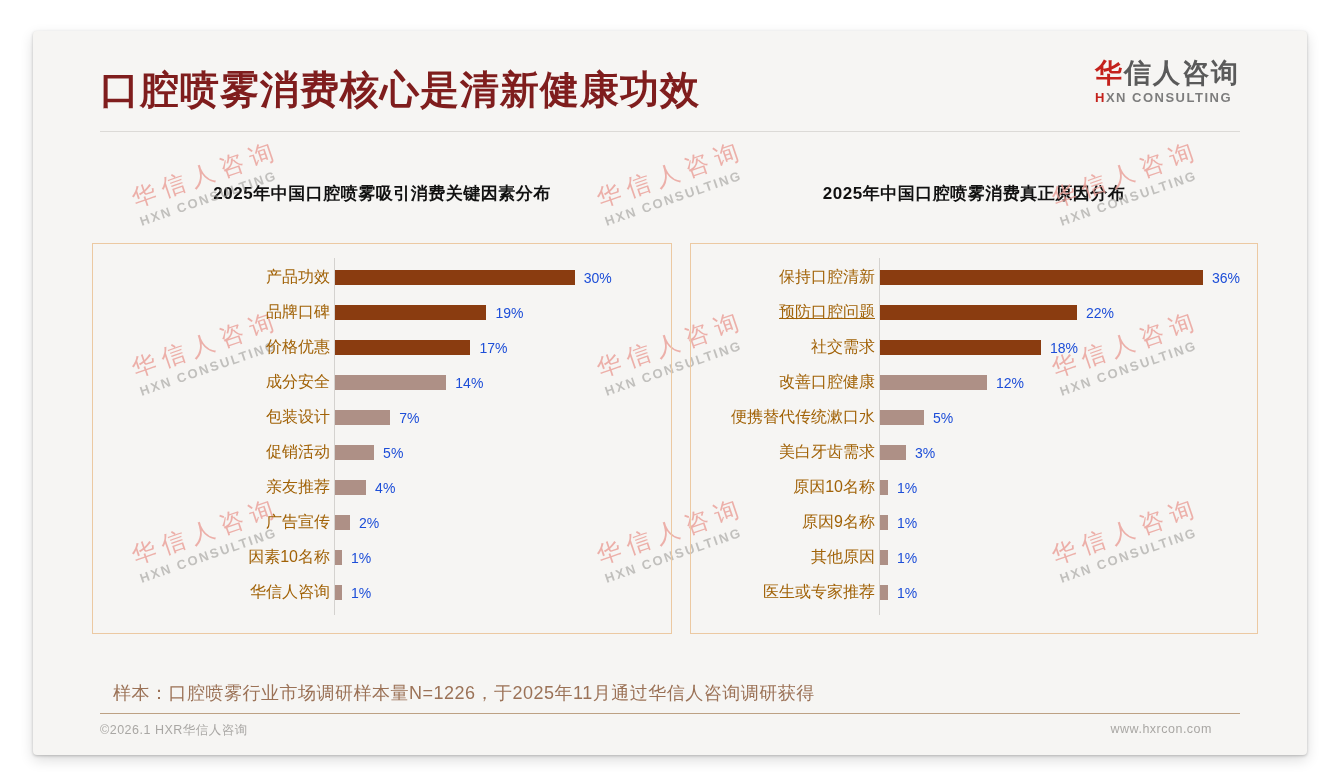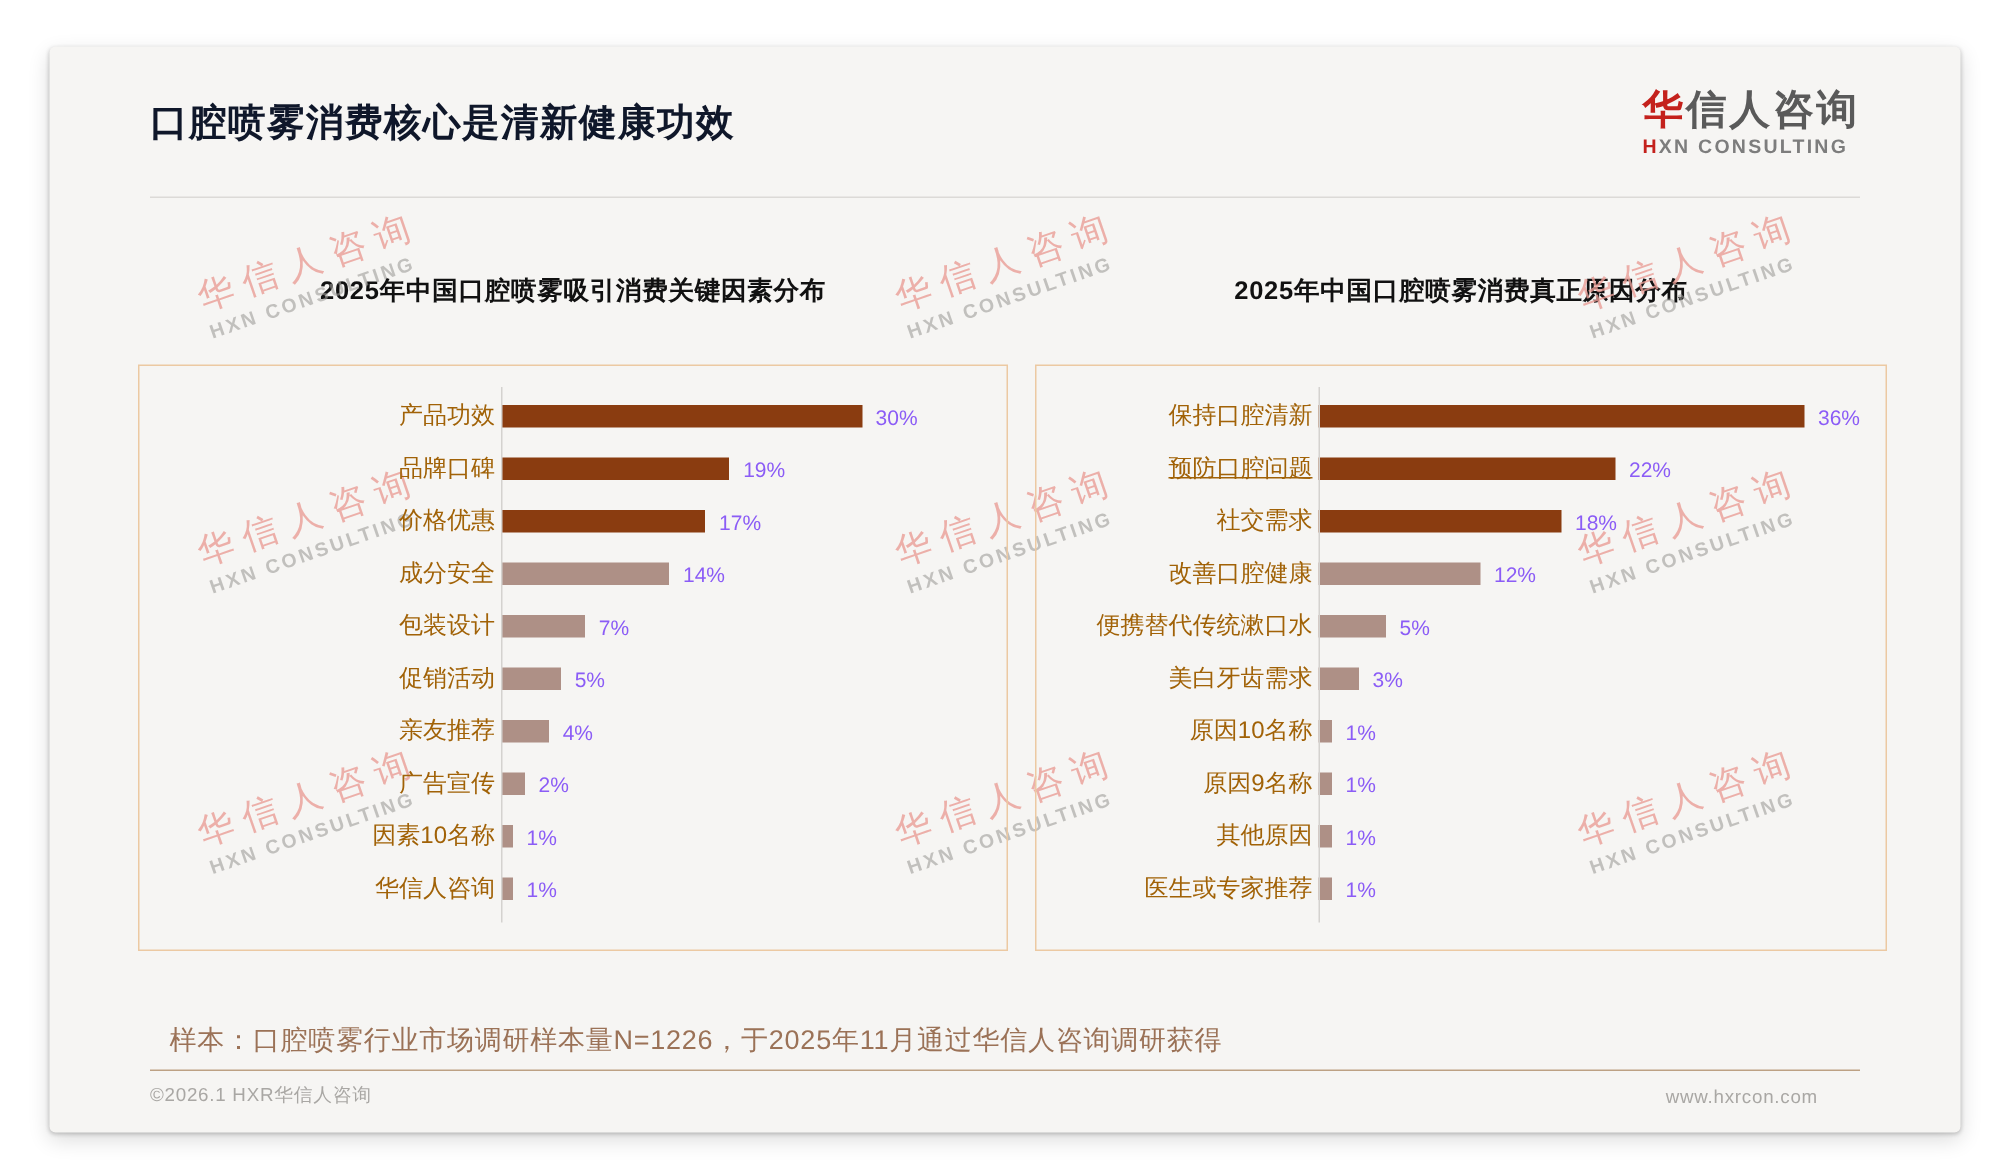--- a/index.html
+++ b/index.html
@@ -10,21 +10,21 @@
   }
   .slide {
     position:absolute; left:33px; top:31px; width:1274px; height:724px;
     background:#f6f5f3; border-radius:4px;
     box-shadow:0 1px 3px rgba(0,0,0,.22), 0 5px 14px rgba(0,0,0,.14);
     overflow:hidden;
   }
   
   .header { position:relative; padding:36px 67px 0 67px; height:52px; }
   .main-title {
-    font-size:25px; font-weight:bold; color:#0f172a; letter-spacing:1px;
+    font-size:39px; font-weight:bold; color:#7f1d1d; letter-spacing:1px;
     line-height:1.2; white-space:nowrap;
   }
   .logo { position:absolute; right:67px; top:28px; }
   .logo-cn { font-size:27px; font-weight:bold; color:#5a5a5a; letter-spacing:2px; line-height:1.1; }
   .logo-cn .red { color:#c4211c; }
   .logo-en { font-size:13px; font-weight:bold; color:#7d7d7d; letter-spacing:1.5px; margin-top:1px; }
   .logo-en .red { color:#c4211c; }
   .header-rule { margin:12px 67px 0 67px; border-top:1px solid #dcdad7; }
   
   .charts { display:flex; margin:50px 49px 0 59px; gap:18px; }
@@ -38,27 +38,27 @@
     position:relative; border:1px solid #ecc9a2; height:391px;
     box-sizing:border-box; padding-top:16px;
   }
   .row { display:flex; align-items:center; height:35px; }
   .row-label {
     text-align:right; padding-right:4px; box-sizing:border-box;
     font-size:16px; color:#a16207; white-space:nowrap; flex:0 0 auto;
   }
   .bar-track { flex:1 1 auto; position:relative; display:flex; align-items:center; min-width:0; }
   .bar { height:15px; flex:0 0 auto; }
-  .bar-value { margin-left:9px; font-size:14px; color:#8b5cf6; white-space:nowrap; }
+  .bar-value { margin-left:9px; font-size:14px; color:#1d4ed8; white-space:nowrap; }
   .axis-line { position:absolute; top:14px; bottom:18px; width:1px; background:#d4d2cf; }
   
   .footer { position:absolute; left:67px; right:67px; top:650px; }
   .footer-note { font-size:18px; color:#9b7257; padding-left:13px; letter-spacing:0.5px; }
   .footer-rule { margin-top:8px; border-top:1px solid #bda184; }
-  .footer-row { display:flex; justify-content:space-between; margin-top:8px;align-items:center; }
+  .footer-row { display:flex; justify-content:space-between; margin-top:8px; }
   .footer-copy, .footer-site { font-size:12.5px; color:#a9a7a4; letter-spacing:0.5px; }
   .footer-site { margin-right:28px; }
   
   .wm-layer { position:absolute; left:0; top:0; right:0; bottom:0; pointer-events:none; }
   .wm { position:absolute; width:210px; transform:rotate(-19deg); transform-origin:left center; }
   .wm-cn { display:block; font-size:24px; letter-spacing:7px; color:rgba(234,158,150,0.8); white-space:nowrap; }
   .wm-en { display:block; font-size:13px; font-weight:bold; letter-spacing:2px; color:rgba(158,156,154,0.6); margin-top:0px; white-space:nowrap; }
   .wm-r1 { top:152px; } .wm-r2 { top:322px; } .wm-r3 { top:509px; }
   .wm-c1 { left:102px; } .wm-c2 { left:567px; } .wm-c3 { left:1022px; }
 </style>

